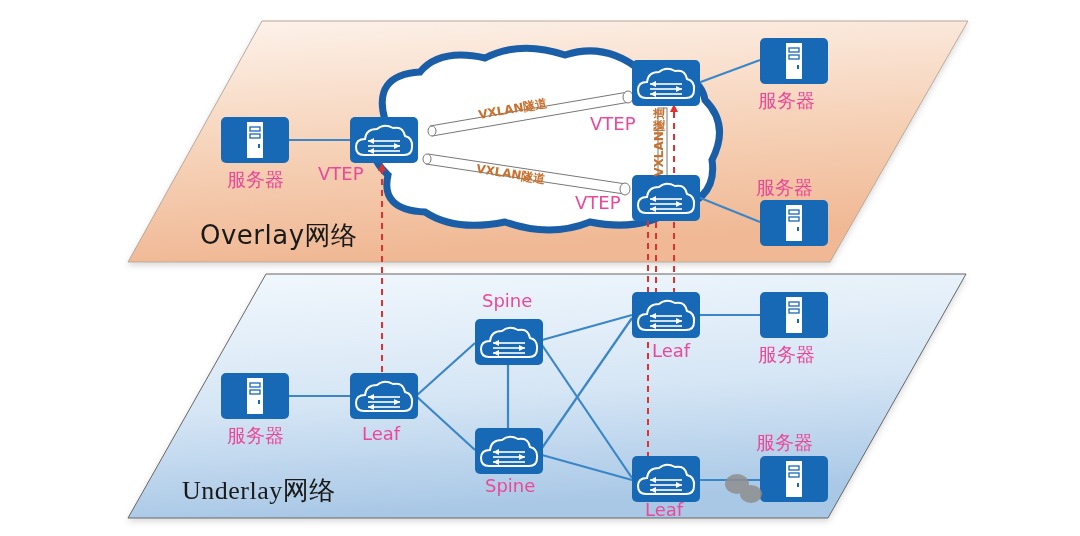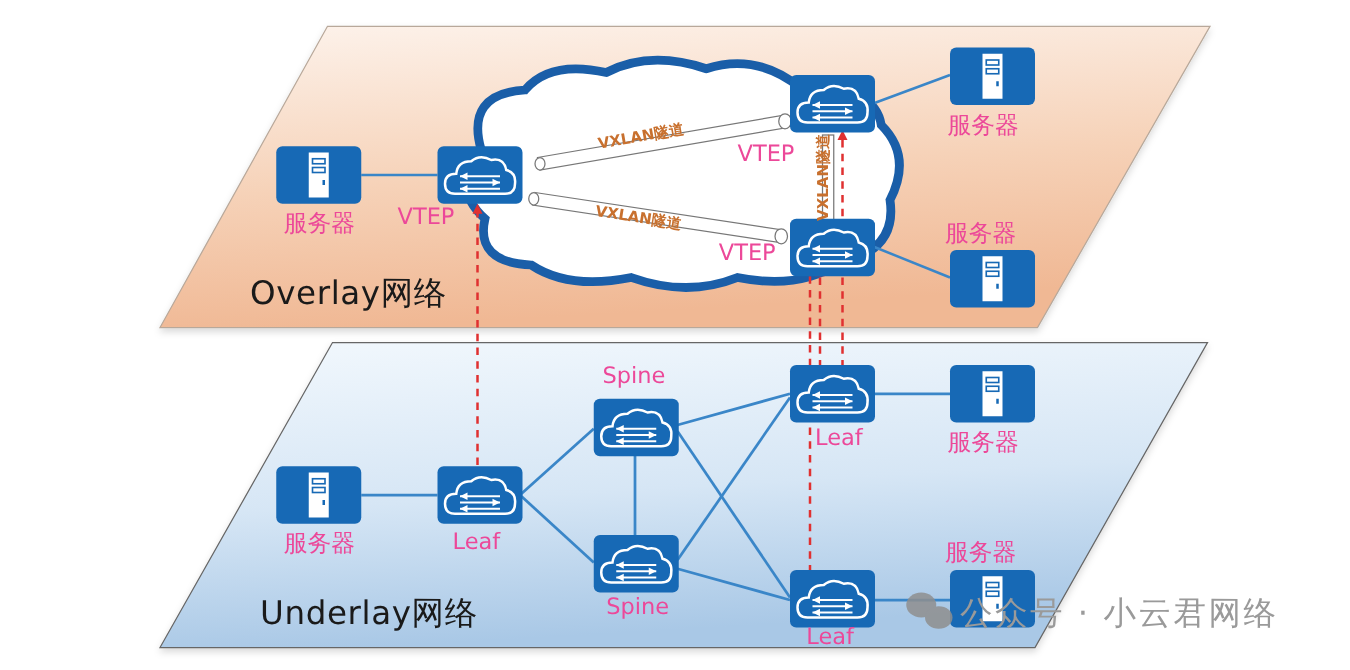--- a/index.html
+++ b/index.html
@@ -129,25 +129,24 @@
   <div class="lbl lbl-dev" style="left:575px; top:194px;">VTEP</div>
   <div class="lbl lbl-srv" style="left:758px; top:91px;">服务器</div>
   <div class="lbl lbl-srv" style="left:756px; top:178px;">服务器</div>
 
   
   <div class="tunnel-lbl" style="left:478px; top:103px; transform:rotate(-10deg);">VXLAN隧道</div>
   <div class="tunnel-lbl" style="left:476px; top:168px; transform:rotate(9deg);">VXLAN隧道</div>
   <div class="tunnel-lbl" style="left:624px; top:136px; transform:rotate(-90deg);">VXLAN隧道</div>
 
   
-  <div class="plane-title" style="left:208px; top:478px;">Underlay网络</div>
+  <div class="plane-title" style="left:182px; top:478px;font-family:Liberation Serif, serif;">Underlay网络</div>
   <div class="lbl lbl-srv" style="left:227px; top:426px;">服务器</div>
   <div class="lbl lbl-dev" style="left:362px; top:425px;">Leaf</div>
   <div class="lbl lbl-dev" style="left:482px; top:292px;">Spine</div>
   <div class="lbl lbl-dev" style="left:485px; top:477px;">Spine</div>
   <div class="lbl lbl-dev" style="left:652px; top:342px;">Leaf</div>
   <div class="lbl lbl-dev" style="left:645px; top:501px;">Leaf</div>
   <div class="lbl lbl-srv" style="left:758px; top:345px;">服务器</div>
   <div class="lbl lbl-srv" style="left:756px; top:433px;">服务器</div>
 
   
-  <div class="watermark" style="left:768px; top:478px;">公众号 · 小云君网络</div>
 </div>
 
 </body></html>

